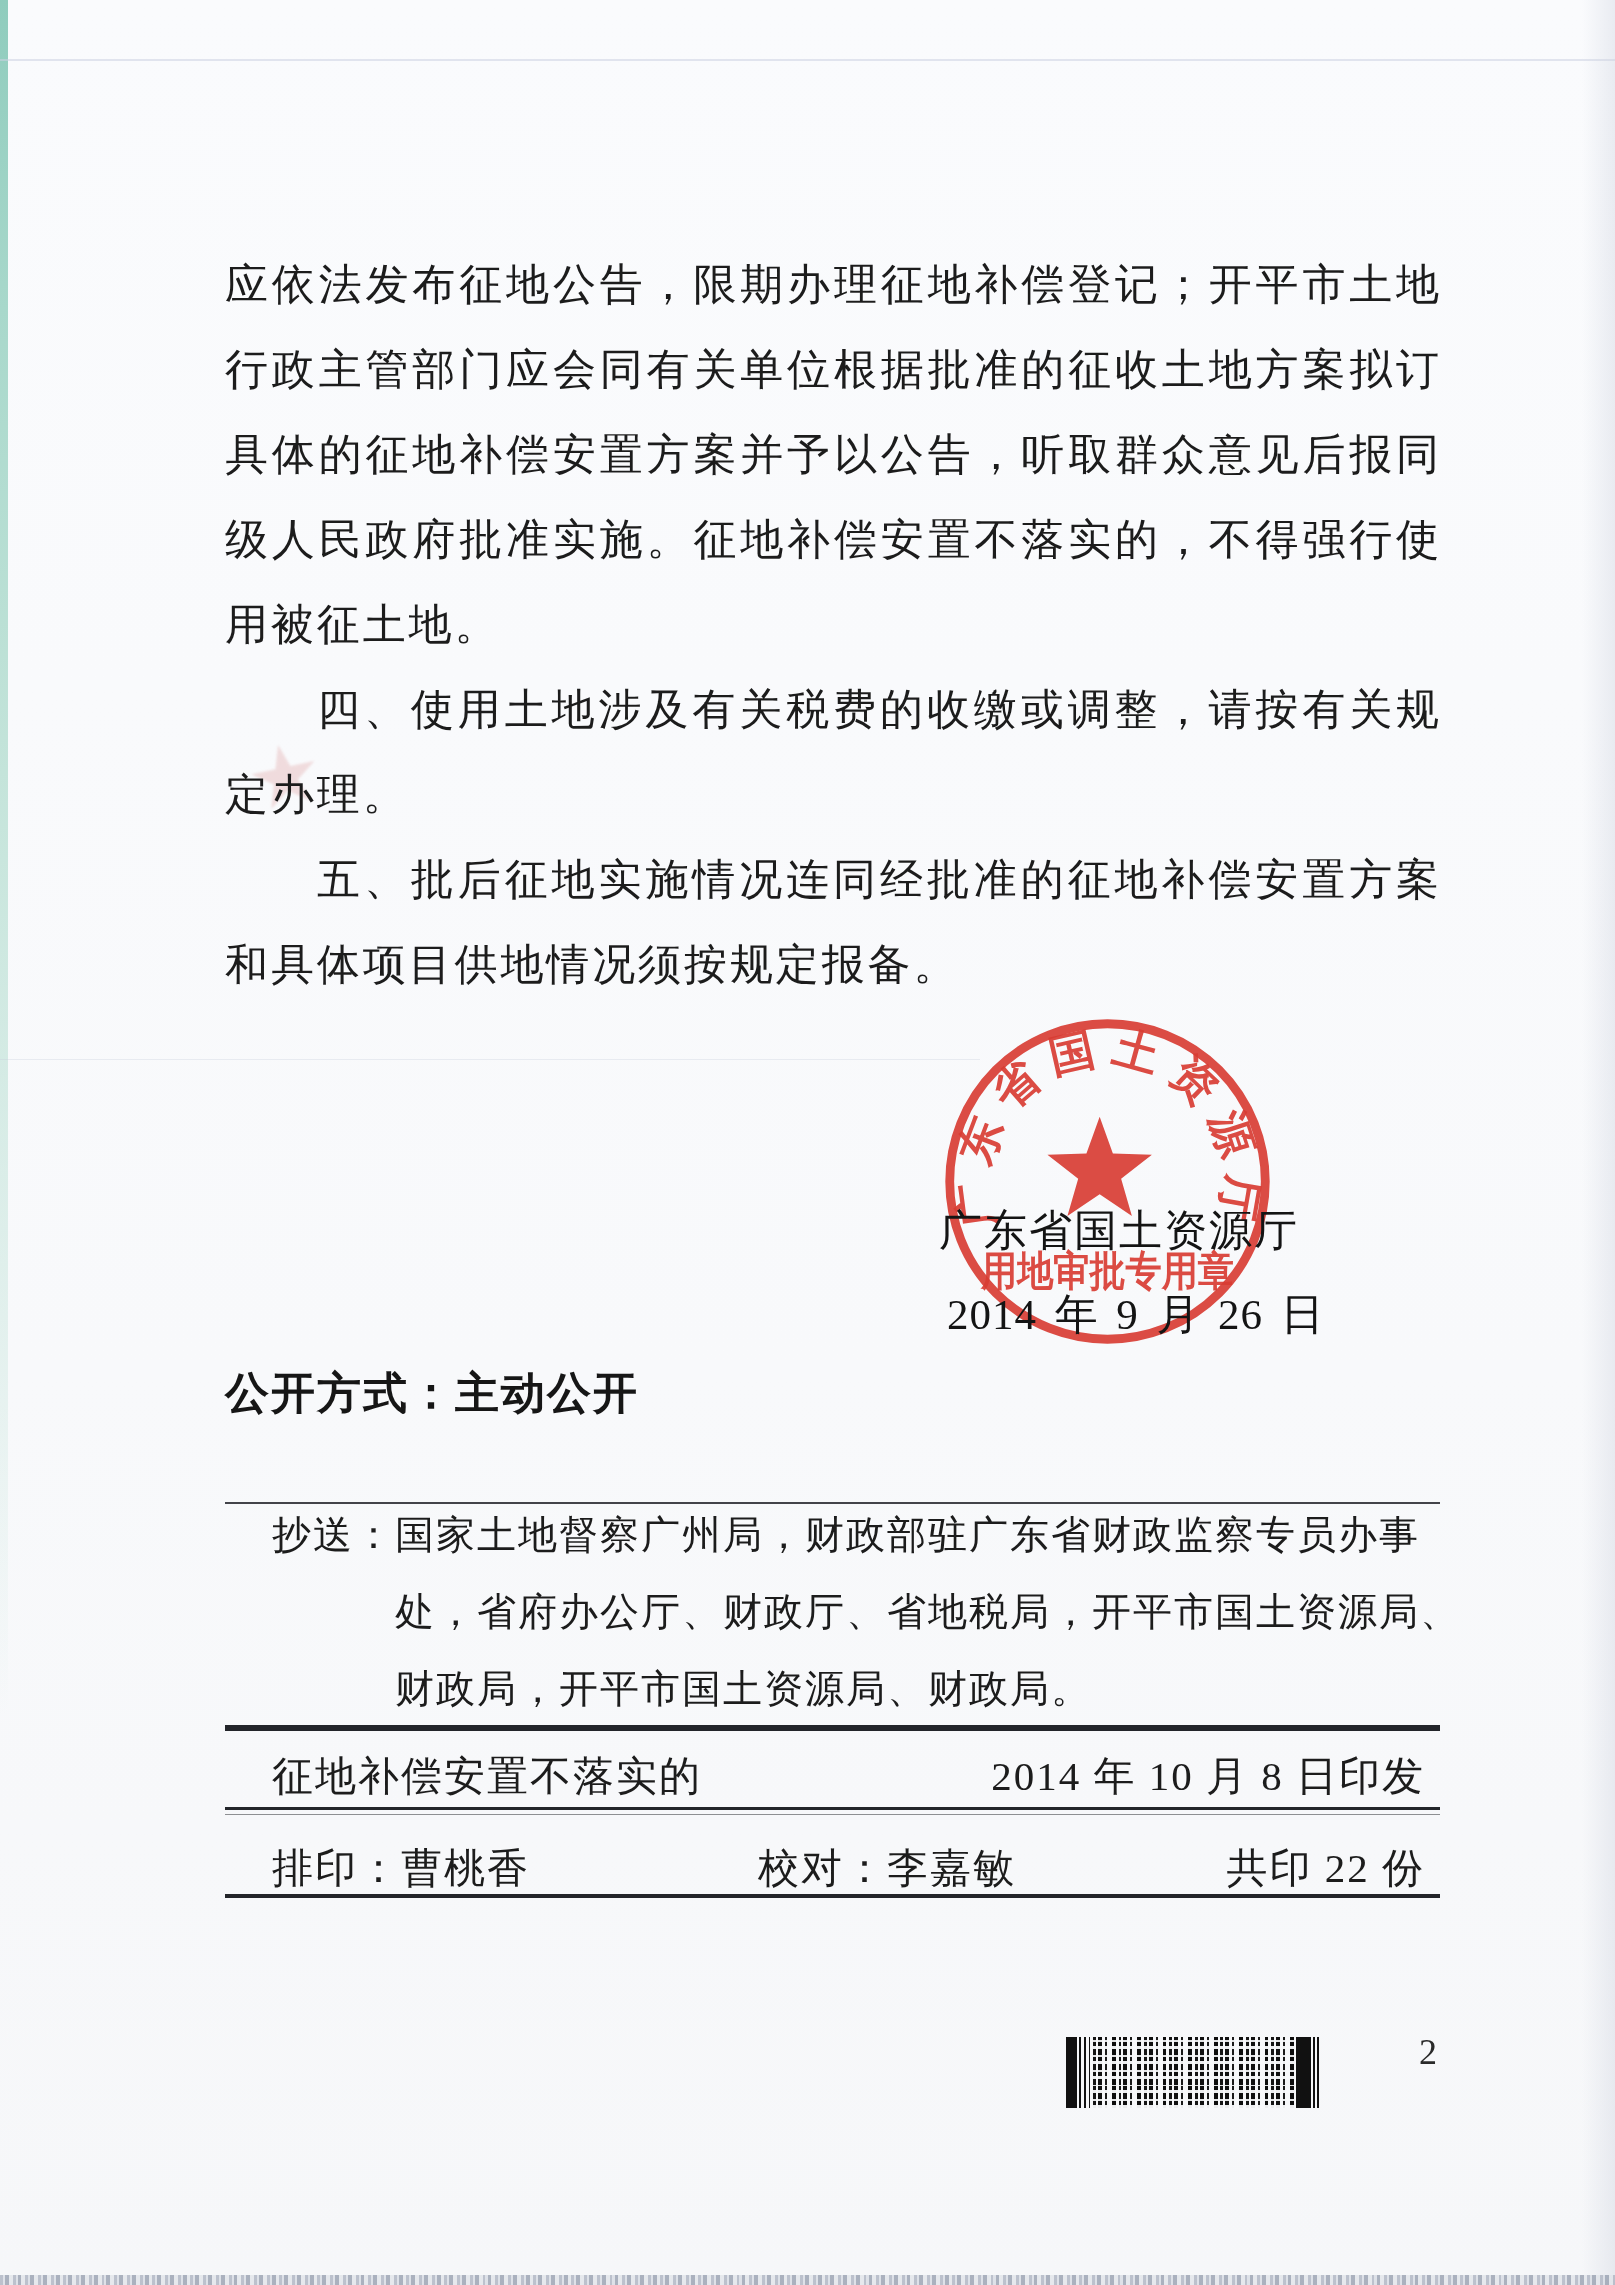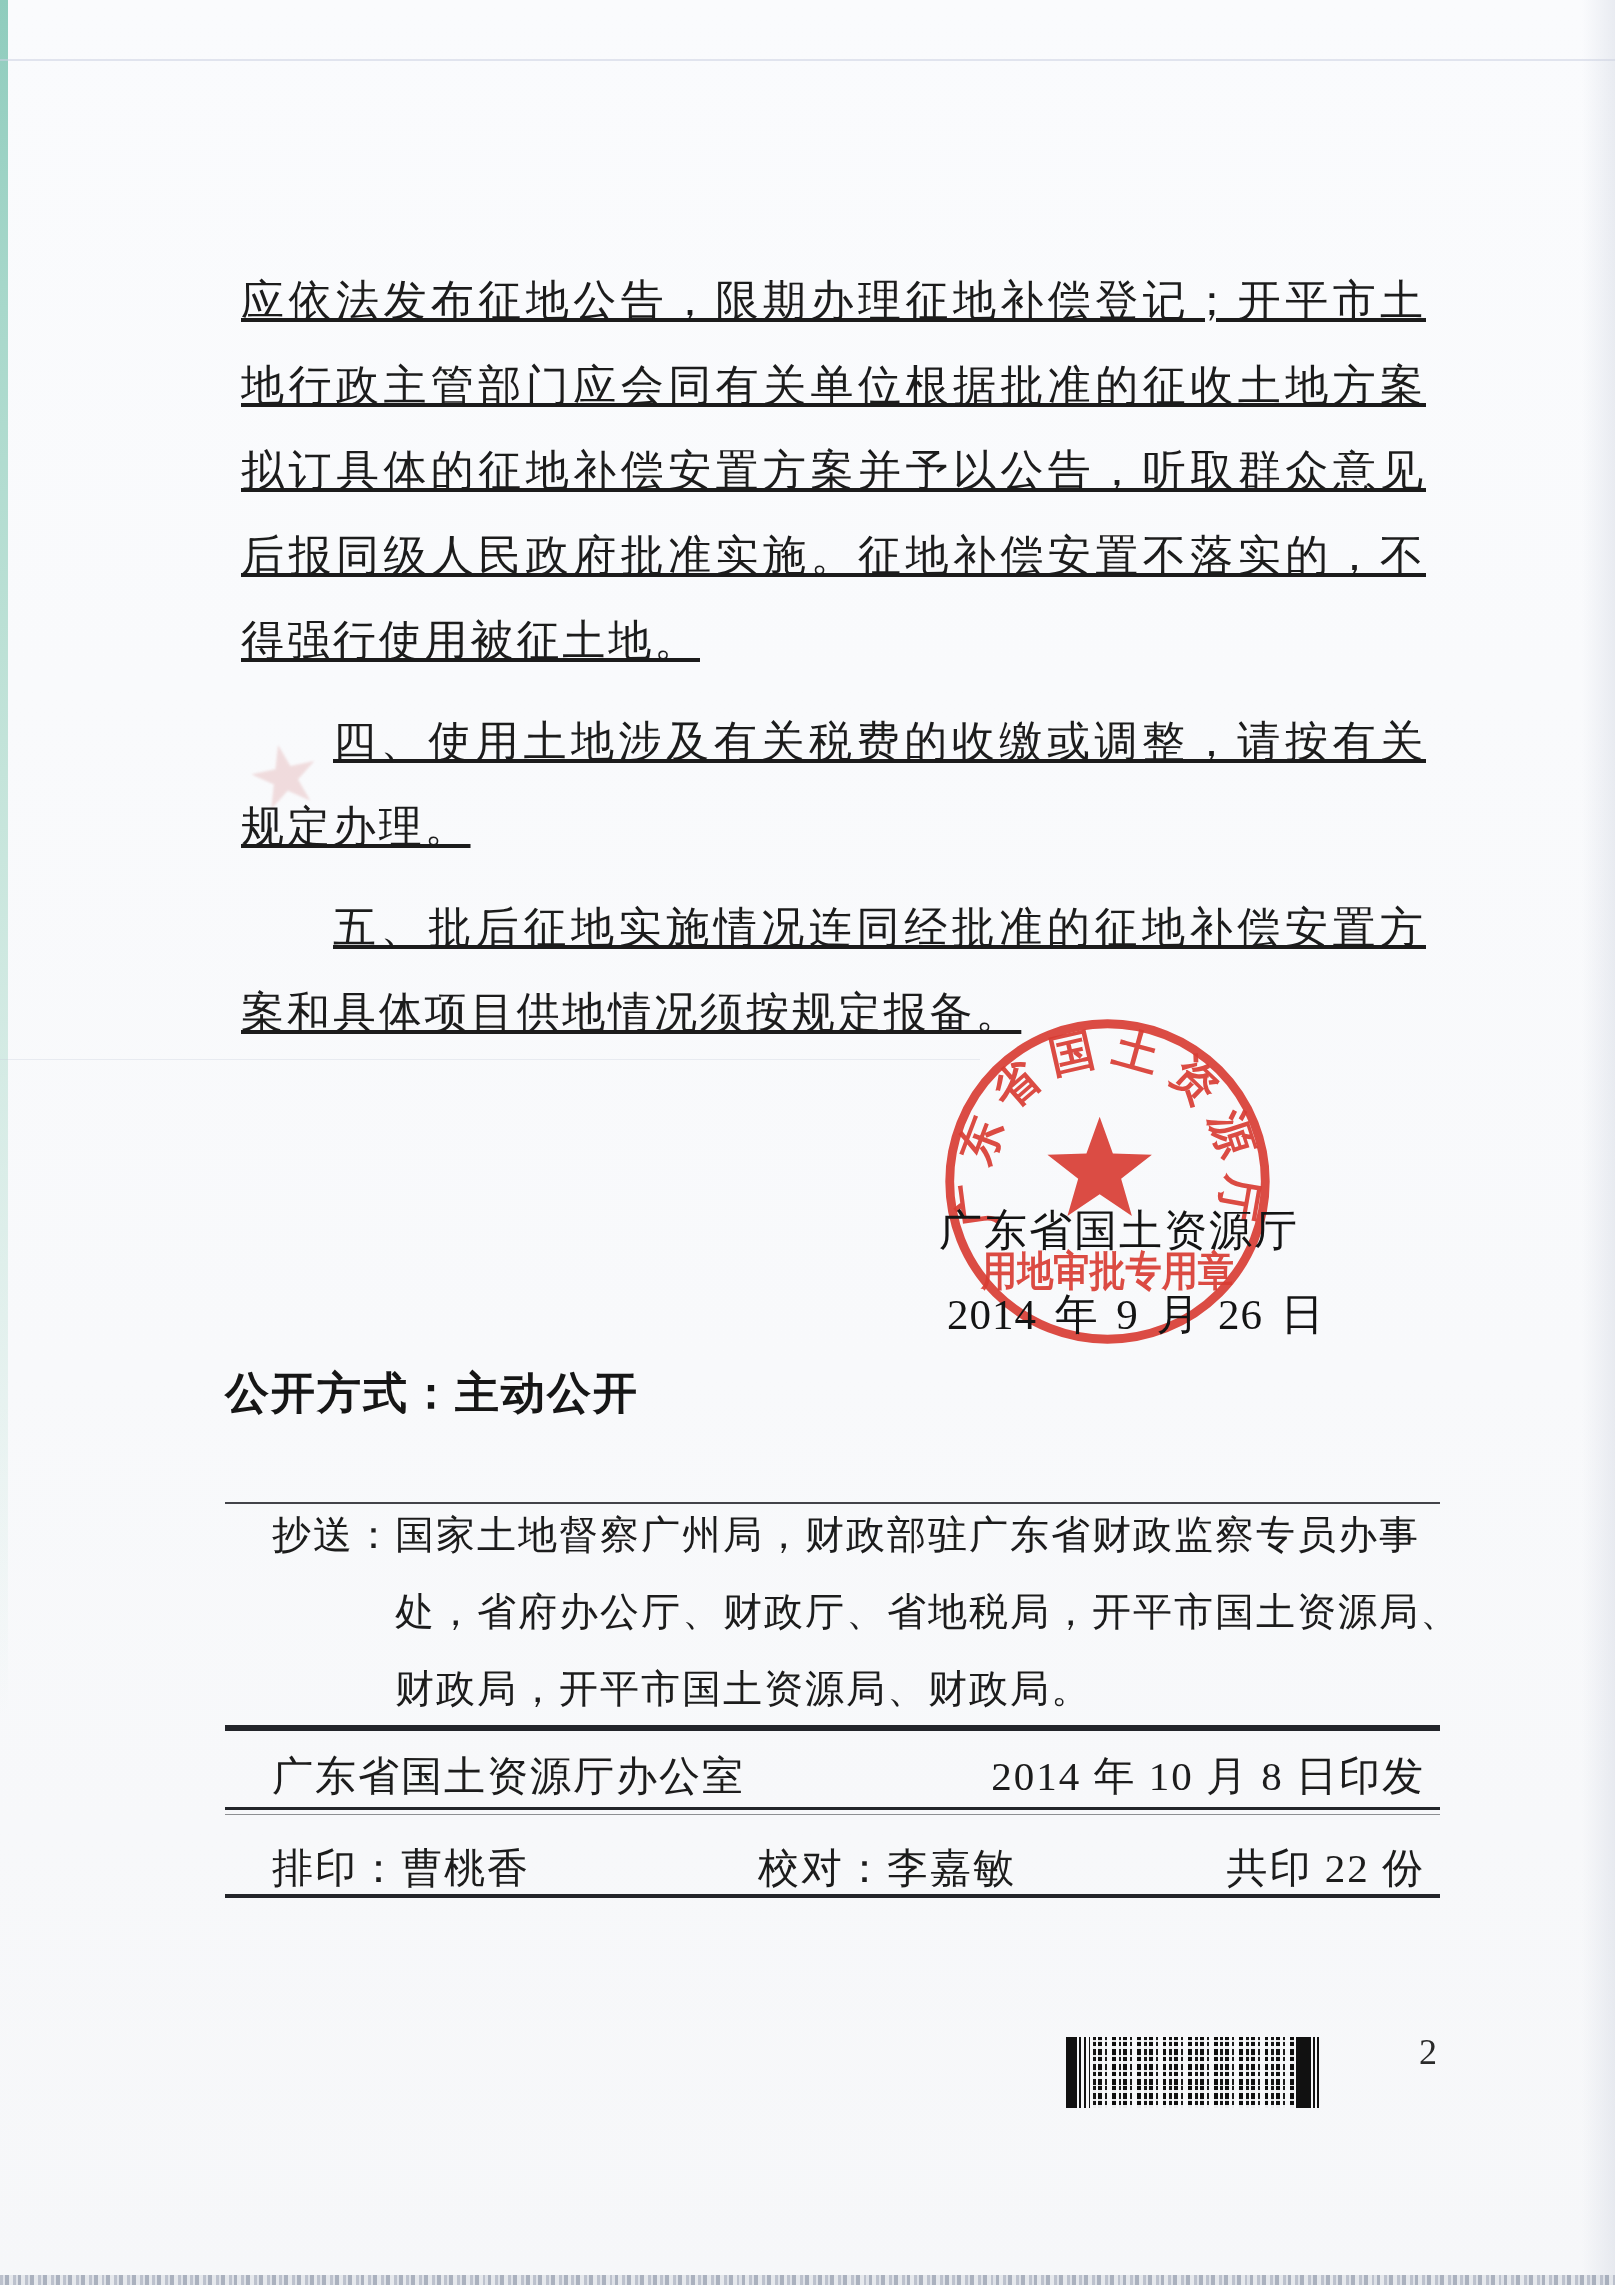--- a/index.html
+++ b/index.html
@@ -22,21 +22,21 @@
   .ghost-star{position:absolute;left:247px;top:727px;font-size:84px;color:#d98f8f;opacity:.28;
     transform:rotate(-12deg);filter:blur(1px);}
   .ghost-star::before{content:"★";}
 
   
   .doc-body{
     position:absolute;left:225px;top:242px;width:1217px;
     font-size:43px;line-height:85px;letter-spacing:2.9px;
     text-align:justify;word-break:break-all;
   }
-  .doc-body p{margin:16px;text-decoration:underline;}
+  .doc-body p{margin:0;}
   .doc-body p.indent{text-indent:92px;}
 
   
   .seal{position:absolute;left:936px;top:1010px;width:343px;height:343px;opacity:.9;}
   .seal svg{display:block;}
 
   
   .sig-agency{position:absolute;left:939px;top:1202px;font-size:43px;letter-spacing:2px;color:#141414;}
   .sig-date{position:absolute;left:947px;top:1286px;font-size:43px;letter-spacing:1px;word-spacing:5.9px;color:#141414;}
 
@@ -129,21 +129,21 @@
       <span class="cc-label">抄送：</span>
       <span class="cc-line">国家土地督察广州局，财政部驻广东省财政监察专员办事</span>
     </div>
     <div class="cc-cont">处，省府办公厅、财政厅、省地税局，开平市国土资源局、</div>
     <div class="cc-cont">财政局，开平市国土资源局、财政局。</div>
   </div>
 
   <div class="rule rule-thick"></div>
 
   <div class="foot-row1">
-    <span>广东省国土资源厅办公室</span>
+    <span>征地补偿安置不落实的</span>
     <span>2014 年 10 月 8 日印发</span>
   </div>
 
   <div class="rule rule-mid"></div>
   <div class="rule rule-mid2"></div>
 
   <div class="foot-row2">
     <span class="f-typeset">排印：曹桃香</span>
     <span class="f-proof">校对：李嘉敏</span>
     <span class="f-copies">共印 22 份</span>

